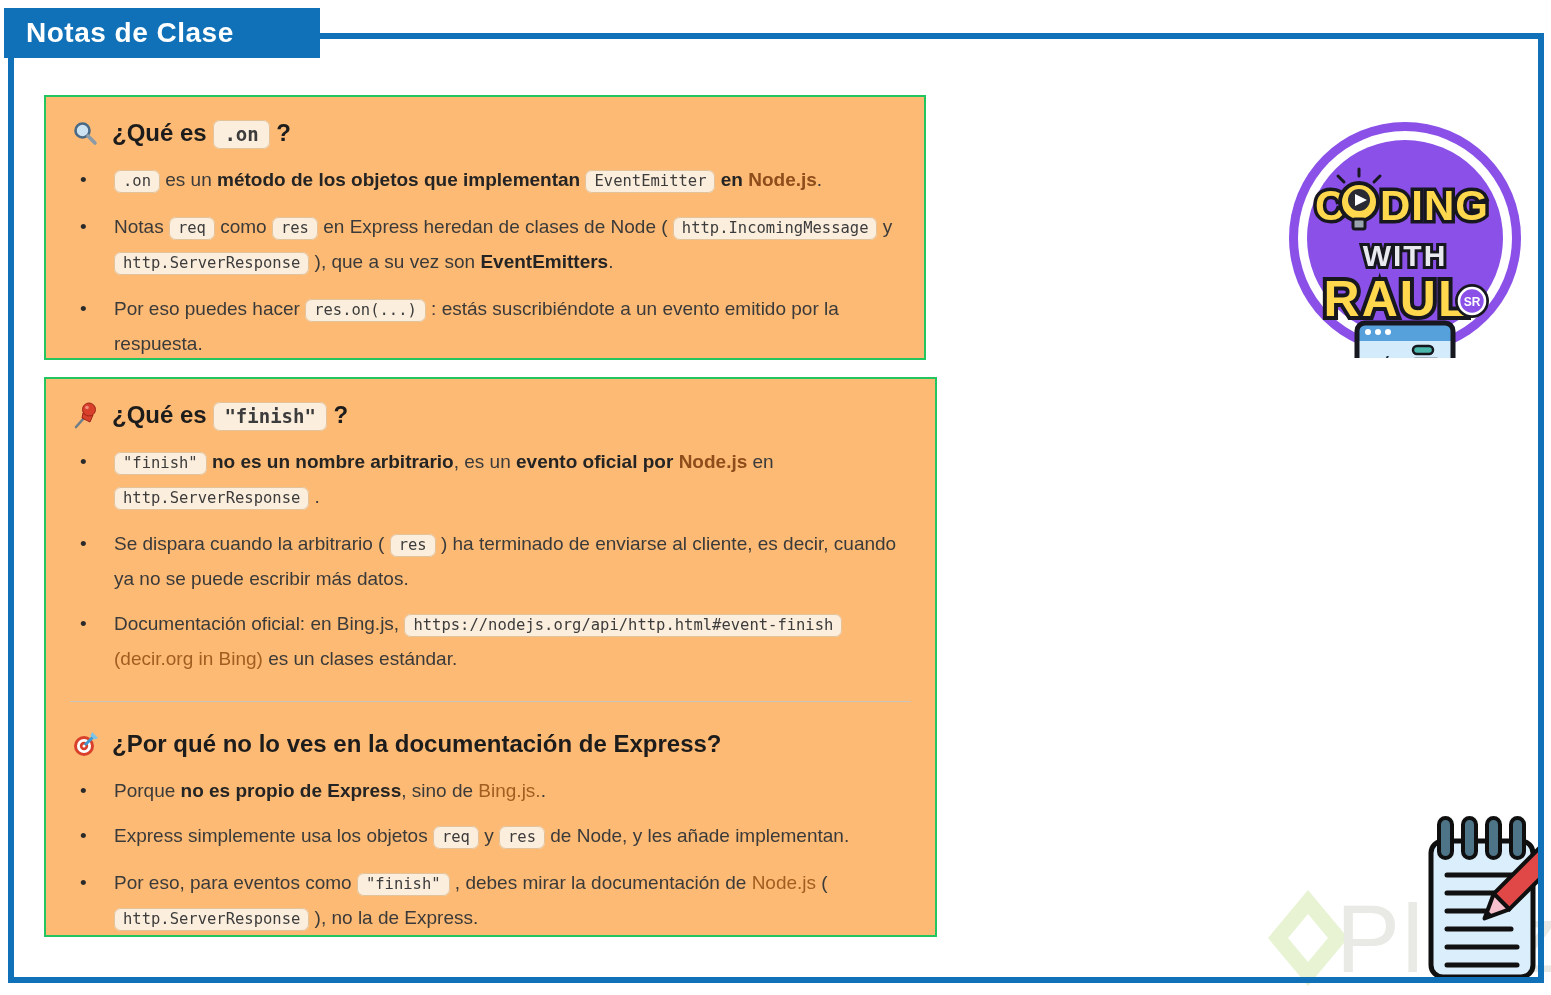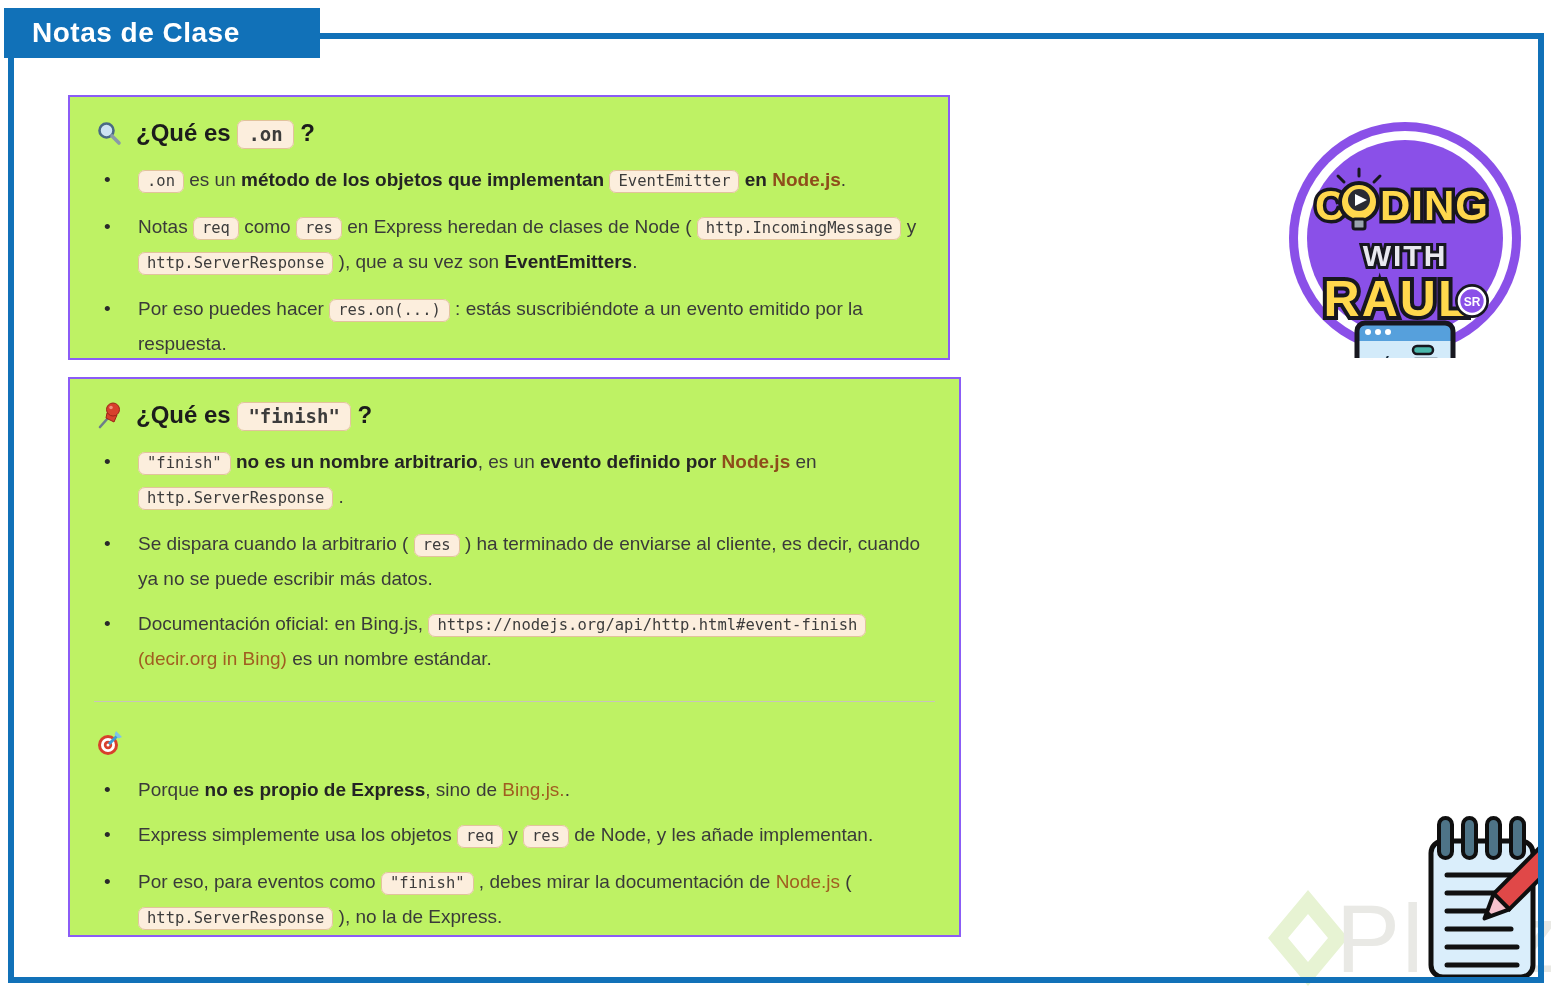--- a/index.html
+++ b/index.html
@@ -7,26 +7,26 @@
     width:1551px;height:995px;position:relative;background:#ffffff;
     font-family:"Liberation Sans",sans-serif;overflow:hidden;
   }
   .frame{
     position:absolute;left:8px;top:33px;width:1524px;height:938px;
     border:6px solid #1171b8;z-index:3;pointer-events:none;
   }
   .tab{
     position:absolute;left:4px;top:8px;width:316px;height:50px;
     background:#1171b8;color:#ffffff;font-size:28px;font-weight:bold;
-    line-height:50px;padding-left:28px;box-sizing:border-box;z-index:4;
+    line-height:50px;padding-left:22px;box-sizing:border-box;z-index:4;
     letter-spacing:.5px;
   }
   .box{
-    position:absolute;background:#bef264;border:2px solid #8b5cf6;
-    box-sizing:border-box;z-index:2;margin-left:24px;
+    position:absolute;background:#fdba74;border:2px solid #22c55e;
+    box-sizing:border-box;z-index:2;
   }
   #box1{left:44px;top:95px;width:882px;height:265px;padding:18px 24px;}
   #box2{left:44px;top:377px;width:893px;height:560px;padding:18px 24px;}
   .bh{
     display:flex;align-items:center;gap:13px;
     font-size:24px;font-weight:bold;color:#1c1c1c;margin:4px 0 16px 2px;
   }
   .bh .icon{flex:none;display:inline-flex}
   .bh .chip{font-size:19px;padding:2px 10px 3px;}
   .bullets{margin-top:2px}
@@ -97,45 +97,46 @@
         <path d="M11 11 L21 13 L18 20 L10 16 Z" fill="#d8402c" stroke="#9c2416" stroke-width="1"></path>
         <circle cx="17" cy="7.5" r="6.5" fill="#d8402c" stroke="#9c2416" stroke-width="1"></circle>
         <circle cx="15" cy="5.5" r="1.8" fill="#f0907e"></circle>
       </svg>
     </span>
     <span class="bh-text"><span>¿Qué es </span><span class="chip">"finish"</span><span> ?</span></span>
   </div>
   <div class="bullets">
       <div class="bullet">
         <span class="marker">•</span>
-        <div class="bt"><span class="chip">"finish"</span><span> </span><strong>no es un nombre arbitrario</strong><span>, es un </span><strong>evento definido por </strong><a class="lnk bold">Node.js</a><span> en </span><span class="chip">http.ServerResponse</span><span> .</span></div>
+        <div class="bt"><span class="chip">"finish"</span><span> </span><strong>no es un nombre arbitrario</strong><span>, es un </span><strong>evento oficial por </strong><a class="lnk bold">Node.js</a><span> en </span><span class="chip">http.ServerResponse</span><span> .</span></div>
       </div>
       <div class="bullet">
         <span class="marker">•</span>
         <div class="bt"><span>Se dispara cuando la arbitrario ( </span><span class="chip">res</span><span> ) ha terminado de enviarse al cliente, es decir, cuando ya no se puede escribir más datos.</span></div>
       </div>
       <div class="bullet">
         <span class="marker">•</span>
-        <div class="bt"><span>Documentación oficial: en Bing.js, </span><span class="chip">https://nodejs.org/api/http.html#event-finish</span><span> </span><a class="lnk">(decir.org in Bing)</a><span> es un nombre estándar.</span></div>
+        <div class="bt"><span>Documentación oficial: en Bing.js, </span><span class="chip">https://nodejs.org/api/http.html#event-finish</span><span> </span><a class="lnk">(decir.org in Bing)</a><span> es un clases estándar.</span></div>
       </div>
     </div>
 
   <hr class="div">
 
   <div class="bh">
     <span class="icon">
       <svg width="27" height="27" viewBox="0 0 27 27">
         <circle cx="12" cy="15" r="10" fill="#d8402c"></circle>
         <circle cx="12" cy="15" r="7" fill="#ffffff"></circle>
         <circle cx="12" cy="15" r="4.2" fill="#d8402c"></circle>
         <circle cx="12" cy="15" r="1.5" fill="#ffffff"></circle>
         <line x1="22" y1="5" x2="13" y2="14" stroke="#3d9ad4" stroke-width="3"></line>
         <path d="M20 1 L26 7 L22.5 8.5 L18.5 4.5 Z" fill="#7ec3e8"></path>
       </svg>
     </span>
+    <span class="bh-text"><span>¿Por qué no lo ves en la documentación de Express?</span></span>
   </div>
   <div class="bullets">
       <div class="bullet">
         <span class="marker">•</span>
         <div class="bt"><span>Porque </span><strong>no es propio de Express</strong><span>, sino de </span><a class="lnk">Bing.js.</a><span>.</span></div>
       </div>
       <div class="bullet">
         <span class="marker">•</span>
         <div class="bt"><span>Express simplemente usa los objetos </span><span class="chip">req</span><span> y </span><span class="chip">res</span><span> de Node, y les añade implementan.</span></div>
       </div>

